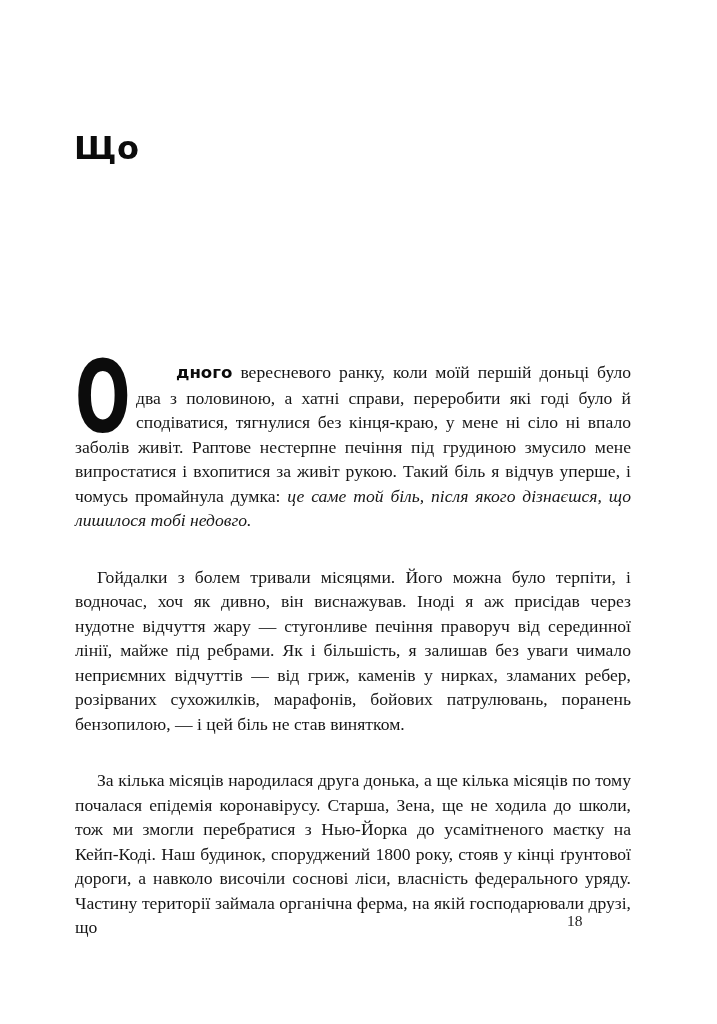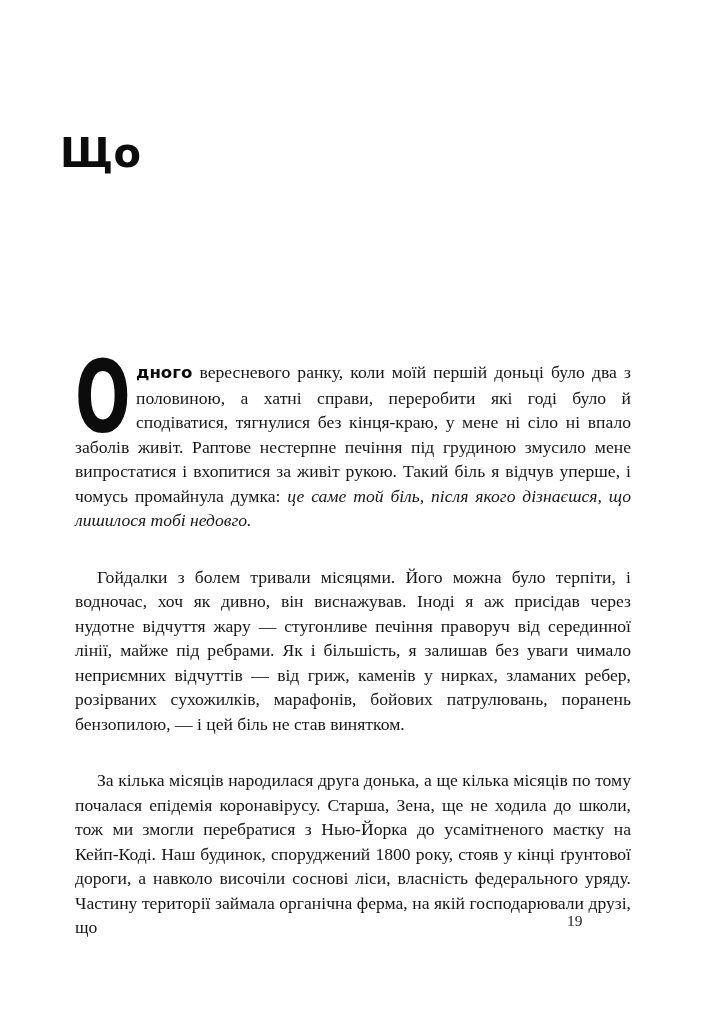--- a/index.html
+++ b/index.html
@@ -11,26 +11,26 @@
     position: relative;
     width: 717px;
     height: 1024px;
     background: #ffffff;
     color: #161616;
     font-family: "Liberation Serif", "DejaVu Serif", serif;
     overflow: hidden;
   }
   .chapter-title {
     position: absolute;
-    left: 60px;
+    left: 74px;
     top: 131px;
     margin: 0;
     font-family: "DejaVu Sans", "Liberation Sans", sans-serif;
     font-weight: 700;
-    font-size: 40px;
+    font-size: 32px;
     line-height: 1.1;
     color: #0c0c0c;
     letter-spacing: 0.5px;
   }
   .body-text {
     position: absolute;
     left: 75px;
     top: 360px;
     width: 556px;
     font-size: 17.6px;
@@ -59,20 +59,21 @@
     color: #0c0c0c;
     transform: scaleX(0.66);
     transform-origin: 0 0;
     text-align: left;
   }
   .lead-word {
     font-family: "DejaVu Sans", "Liberation Sans", sans-serif;
     font-weight: 700;
     font-size: 16.6px;
     color: #0c0c0c;
+    margin-left: 40px;
   }
   .italic-run {
     font-style: italic;
   }
   .page-number {
     position: absolute;
     left: 567px;
     top: 912px;
     font-size: 15.5px;
     color: #222222;
@@ -90,15 +91,15 @@
     <p class="para"><span class="dropcap">О</span><span class="lead-word">дного</span>
       <span>вересневого ранку, коли моїй першій доньці було два з половиною, а хатні справи, переробити які годі було й сподіватися, тягнулися без кінця-краю, у мене ні сіло ні впало заболів живіт. Раптове нестерпне печіння під грудиною змусило мене випростатися і вхопитися за живіт рукою. Такий біль я відчув уперше, і чомусь промайнула думка:</span>
       <span class="italic-run">це саме той біль, після якого дізнаєшся, що лишилося тобі недовго.</span></p>
 
     <p class="para indented">Гойдалки з болем тривали місяцями. Його можна було терпіти, і водночас, хоч як дивно, він виснажував. Іноді я аж присідав через нудотне відчуття жару — стугонливе печіння праворуч від серединної лінії, майже під ребрами. Як і більшість, я залишав без уваги чимало неприємних відчуттів — від гриж, каменів у нирках, зламаних ребер, розірваних сухожилків, марафонів, бойових патрулювань, поранень бензопилою, — і цей біль не став винятком.</p>
 
     <p class="para indented">За кілька місяців народилася друга донька, а ще кілька місяців по тому почалася епідемія коронавірусу. Старша, Зена, ще не ходила до школи, тож ми змогли перебратися з Нью-Йорка до усамітненого маєтку на Кейп-Коді. Наш будинок, споруджений 1800 року, стояв у кінці ґрунтової дороги, а навколо височіли соснові ліси, власність федерального уряду. Частину території займала органічна ферма, на якій господарювали друзі, що</p>
 
   </div>
 
-  <div class="page-number">19</div>
+  <div class="page-number">18</div>
 
 </div>
 
 </body></html>

